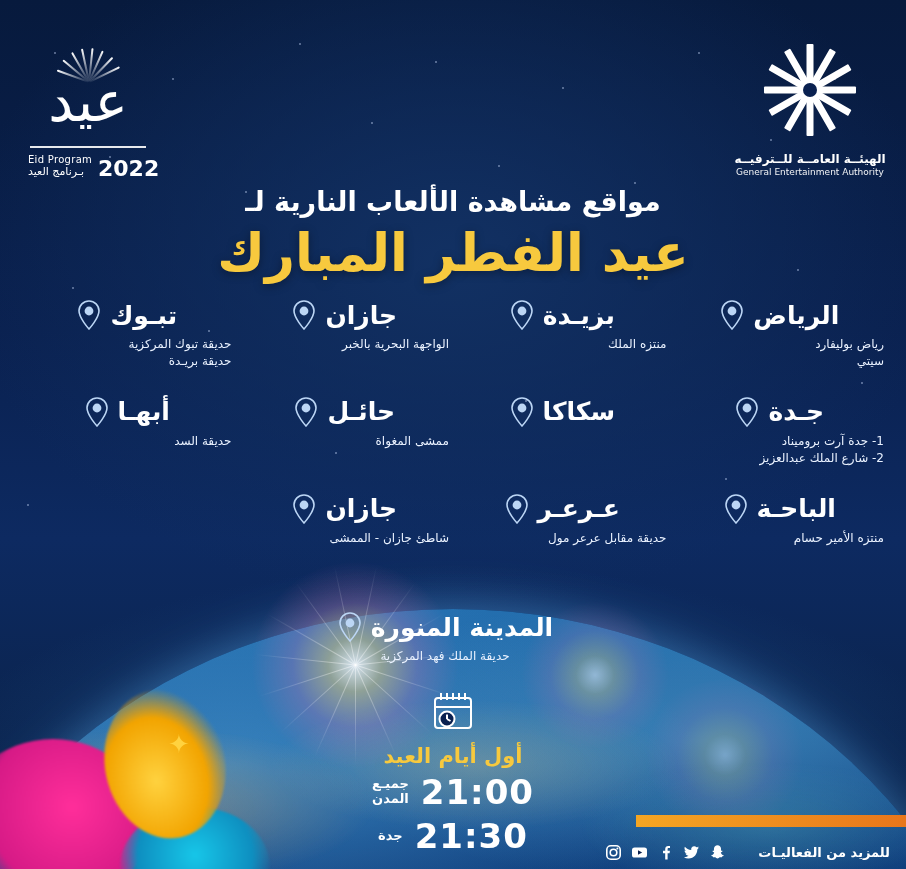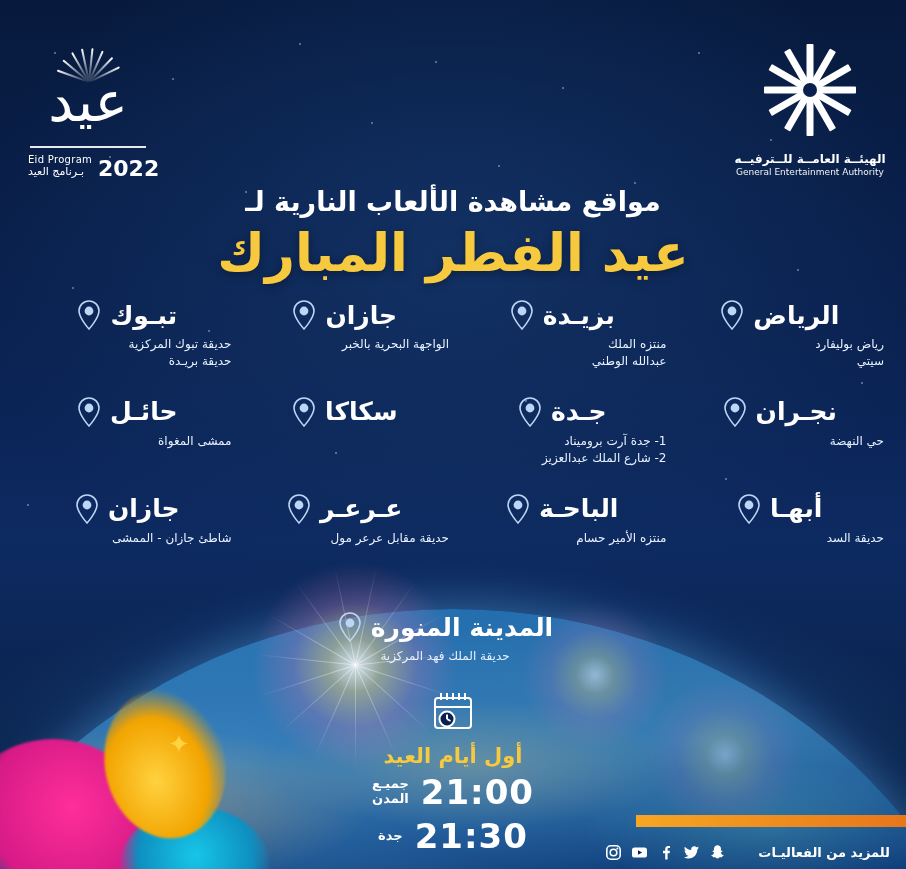--- a/index.html
+++ b/index.html
@@ -273,21 +273,20 @@
         <span class="city-name">بريـدة</span>
         <span class="pin">
           <svg viewBox="0 0 26 30">
               <path d="M13 1C7.5 1 3 5.4 3 10.8c0 7.3 10 18.2 10 18.2s10-10.9 10-18.2C23 5.4 18.5 1 13 1z" fill="none" stroke="#bcd6f5" stroke-width="1.6"></path>
               <circle cx="13" cy="11" r="4.4" fill="#bcd6f5"></circle>
             </svg>
         </span>
       </div>
       <div class="city-venues">
         <div>منتزه الملك</div>
-        <div>عبدالله الوطني</div>
       </div>
     </div>
 
     <div class="city">
       <div class="city-head">
         <span class="city-name">جازان</span>
         <span class="pin">
           <svg viewBox="0 0 26 30">
               <path d="M13 1C7.5 1 3 5.4 3 10.8c0 7.3 10 18.2 10 18.2s10-10.9 10-18.2C23 5.4 18.5 1 13 1z" fill="none" stroke="#bcd6f5" stroke-width="1.6"></path>
               <circle cx="13" cy="11" r="4.4" fill="#bcd6f5"></circle>
@@ -308,34 +307,20 @@
               <circle cx="13" cy="11" r="4.4" fill="#bcd6f5"></circle>
             </svg>
         </span>
       </div>
       <div class="city-venues">
         <div>حديقة تبوك المركزية</div>
         <div>حديقة بريـدة</div>
       </div>
     </div>
 
-    <div class="city">
-      <div class="city-head">
-        <span class="city-name">نجـران</span>
-        <span class="pin">
-          <svg viewBox="0 0 26 30">
-              <path d="M13 1C7.5 1 3 5.4 3 10.8c0 7.3 10 18.2 10 18.2s10-10.9 10-18.2C23 5.4 18.5 1 13 1z" fill="none" stroke="#bcd6f5" stroke-width="1.6"></path>
-              <circle cx="13" cy="11" r="4.4" fill="#bcd6f5"></circle>
-            </svg>
-        </span>
-      </div>
-      <div class="city-venues">
-        <div>حي النهضة</div>
-      </div>
-    </div>
 
     <div class="city">
       <div class="city-head">
         <span class="city-name">جـدة</span>
         <span class="pin">
           <svg viewBox="0 0 26 30">
               <path d="M13 1C7.5 1 3 5.4 3 10.8c0 7.3 10 18.2 10 18.2s10-10.9 10-18.2C23 5.4 18.5 1 13 1z" fill="none" stroke="#bcd6f5" stroke-width="1.6"></path>
               <circle cx="13" cy="11" r="4.4" fill="#bcd6f5"></circle>
             </svg>
         </span>

